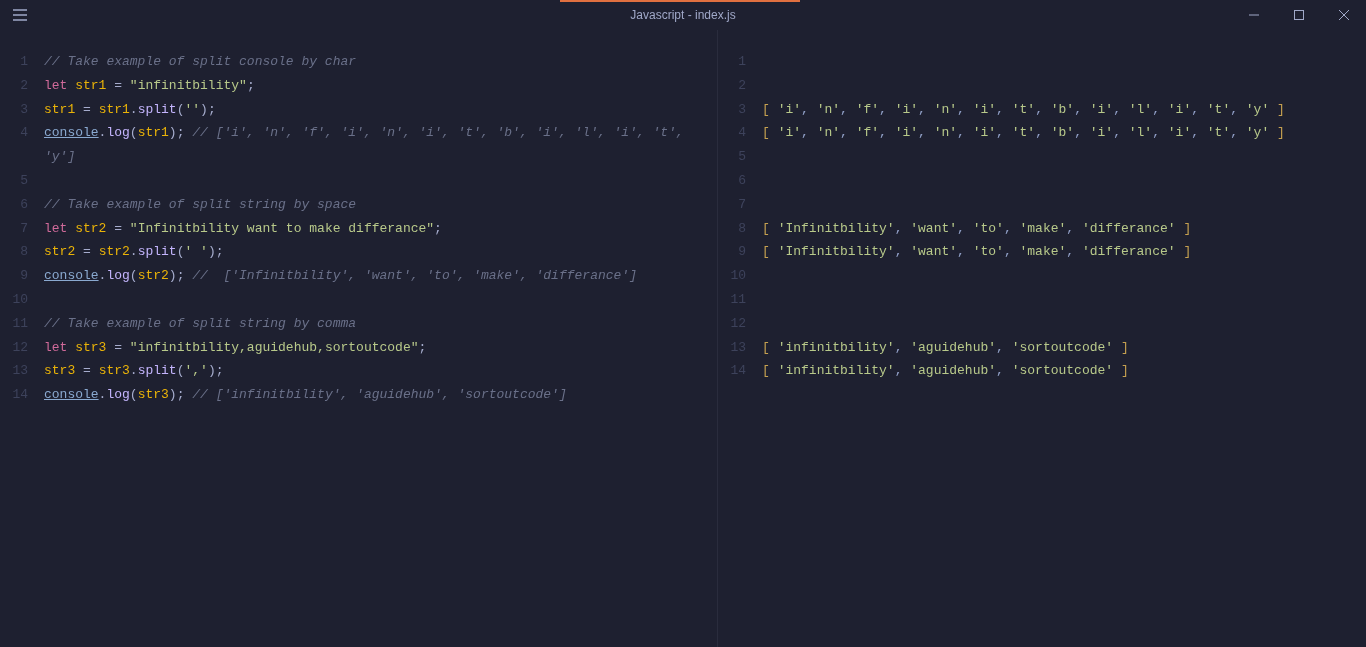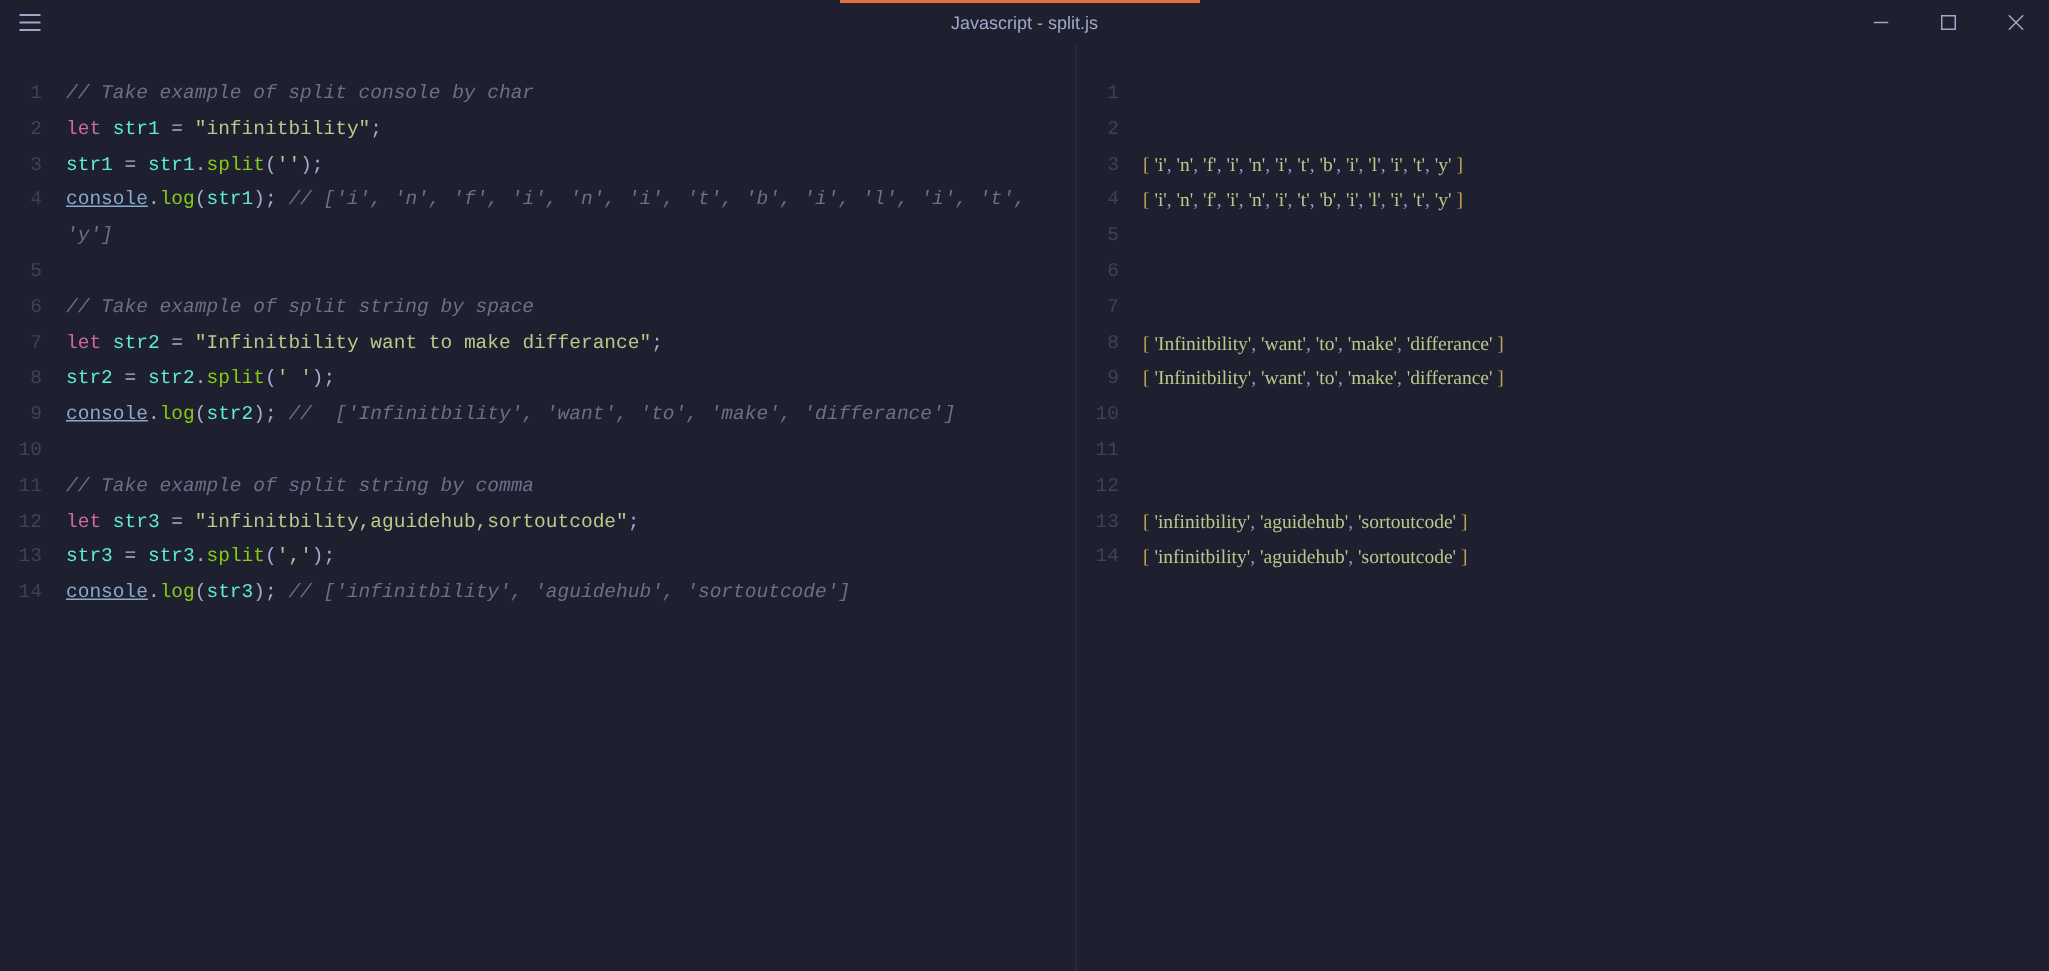--- a/index.html
+++ b/index.html
@@ -15,40 +15,40 @@
   .panes { display:flex; height:617px; }
   .pane { height:100%; overflow:hidden; }
   .pane.left { width:718px; border-right:1px solid #2a2c3d; }
   .pane.right { flex:1; }
   .row { display:flex; align-items:flex-start; }
   .ln { width:34px; text-align:right; color:#3d425b; padding-right:6px; user-select:none; line-height:23.8px; }
   .code { flex:1; padding-left:10px; line-height:23.8px; white-space:pre-wrap; word-break:break-all; }
   .pad-top { height:20px; }
   .c-com { color:#6a7089; font-style:italic; }
   .c-kw  { color:#d06a9a;text-align:right; }
-  .c-var { color:#5eead4;margin-top:25px; }
+  .c-var { color:#eab308;margin-top:25px; }
   .c-pun { color:#a6accd; }
   .c-str { color:#b8c98a; }
-  .c-fn  { color:#84cc16; }
+  .c-fn  { color:#c4b5fd; }
   .c-obj { color:#8aa9d0;text-decoration:underline; }
-  .out   { color:#92a0c8; white-space:pre;font-family:Liberation Serif, serif; }
+  .out   { color:#92a0c8; white-space:pre; }
   .out .br { color:#c5a050; }
   .out .q  { color:#b8c98a; }
 </style>
 </head>
 <body>
 
 <div class="titlebar">
   <div class="accent"></div>
   <div class="menu-btn">
     <svg viewBox="0 0 16 16">
         <path d="M1 3h14M1 8h14M1 13h14" stroke="#a0a8c8" stroke-width="1.3" fill="none"></path>
       </svg>
   </div>
-  <div class="title">Javascript - split.js</div>
+  <div class="title">Javascript - index.js</div>
   <div class="winctrl">
     <div>
         <svg viewBox="0 0 10 10">
           <path d="M0 5h10" stroke="#a0a8c8" stroke-width="1"></path>
         </svg>
       </div>
     <div>
         <svg viewBox="0 0 10 10">
           <rect x="0.5" y="0.5" width="9" height="9" stroke="#a0a8c8" stroke-width="1" fill="none"></rect>
         </svg>

